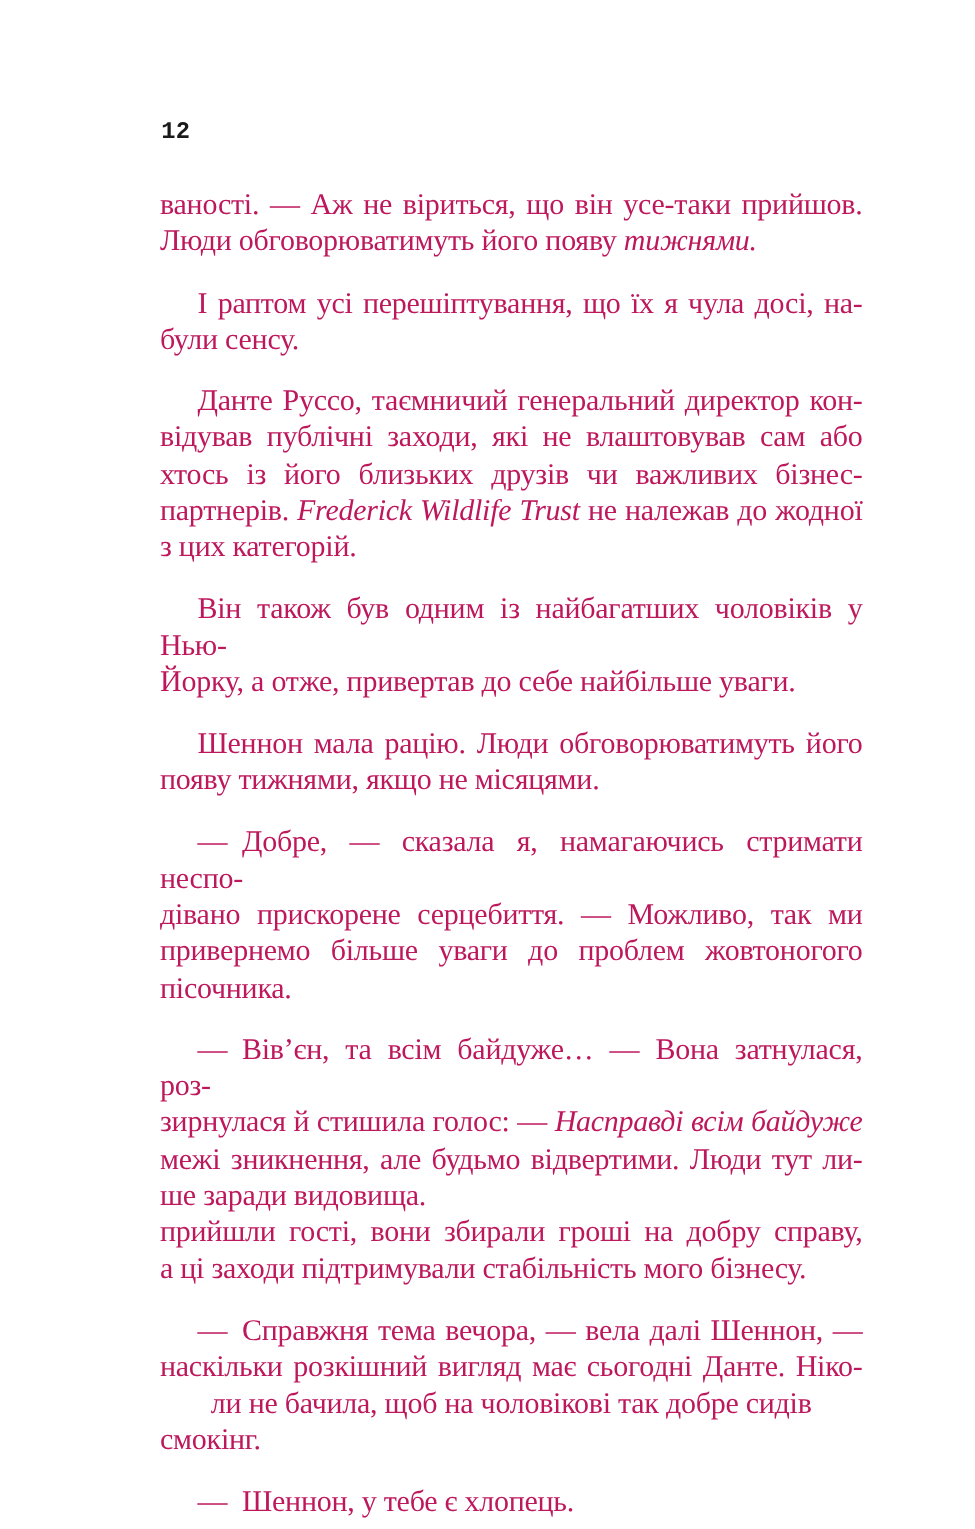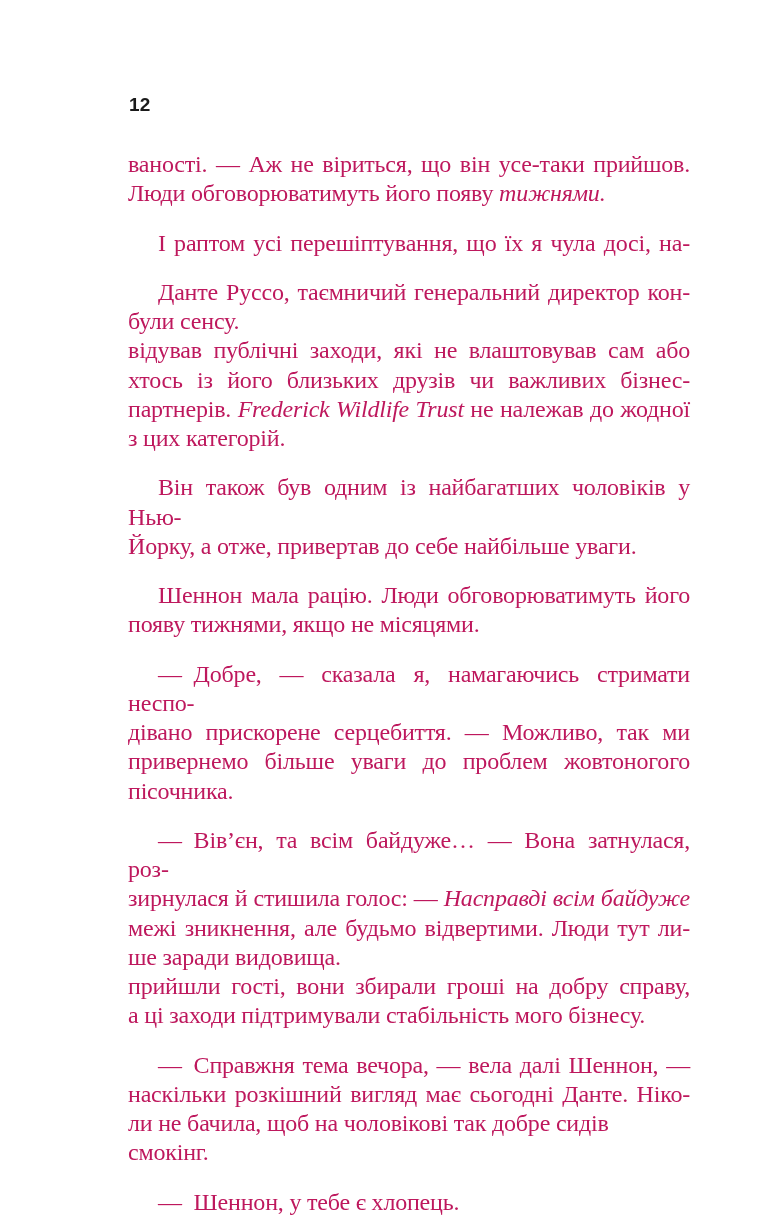--- a/index.html
+++ b/index.html
@@ -12,39 +12,39 @@
     width: 780px;
     height: 1223px;
     background: #ffffff;
     overflow: hidden;
     font-family: "Liberation Serif", "DejaVu Serif", serif;
   }
   .page-number {
     position: absolute;
     left: 129px;
     top: 94px;
-    font-family: Liberation Sans, sans-serif;
+    font-family: Liberation Mono, monospace;
     font-size: 19px;
     font-weight: 600;
     color: #1a1a1a;
     letter-spacing: 0.2px;
   }
   .text-block {
     position: absolute;
     left: 128px;
     top: 150px;
     width: 562px;
     color: #be185d;
     font-size: 24px;
     line-height: 29.25px;
     letter-spacing: -0.2px;
     hyphens: none;
   }
   .line {
-    text-align: left;
+    text-align: center;
     text-align-last: left;
   }
   .line.j {
     text-align: justify;
     text-align-last: justify;
   }
   .line.ind {
     text-indent: 30px;
     margin-top: 20px;
   }
@@ -54,22 +54,22 @@
 </style>
 </head>
 <body>
 
 <div class="sheet">
   <div class="page-number">12</div>
   <div class="text-block">
       <div class="line j"><span>ваності. — Аж не віриться, що він усе-таки прийшов.</span></div>
       <div class="line"><span>Люди обговорюватимуть його появу </span><span class="it">тижнями.</span></div>
       <div class="line j ind"><span>І раптом усі перешіптування, що їх я чула досі, на-</span></div>
+      <div class="line"><span>були сенсу.</span></div>
       <div class="line j ind"><span>Данте Руссо, таємничий генеральний директор кон-</span></div>
-      <div class="line"><span>були сенсу.</span></div>
       <div class="line j"><span>відував публічні заходи, які не влаштовував сам або</span></div>
       <div class="line j"><span>хтось із його близьких друзів чи важливих бізнес-</span></div>
       <div class="line j"><span>партнерів. </span><span class="it">Frederick Wildlife Trust</span><span> не належав до жодної</span></div>
       <div class="line"><span>з цих категорій.</span></div>
       <div class="line j ind"><span>Він також був одним із найбагатших чоловіків у Нью-</span></div>
       <div class="line"><span>Йорку, а отже, привертав до себе найбільше уваги.</span></div>
       <div class="line j ind"><span>Шеннон мала рацію. Люди обговорюватимуть його</span></div>
       <div class="line"><span>появу тижнями, якщо не місяцями.</span></div>
       <div class="line j ind"><span>— Добре, — сказала я, намагаючись стримати неспо-</span></div>
       <div class="line j"><span>дівано прискорене серцебиття. — Можливо, так ми</span></div>

